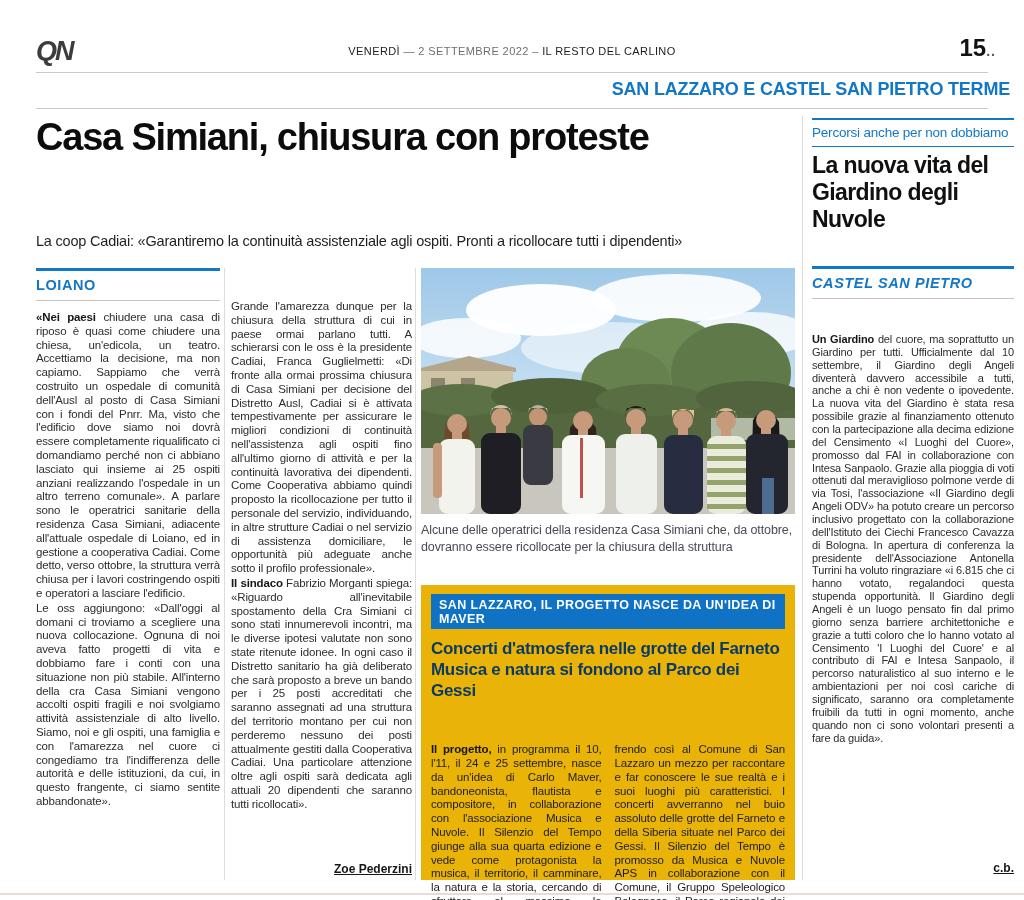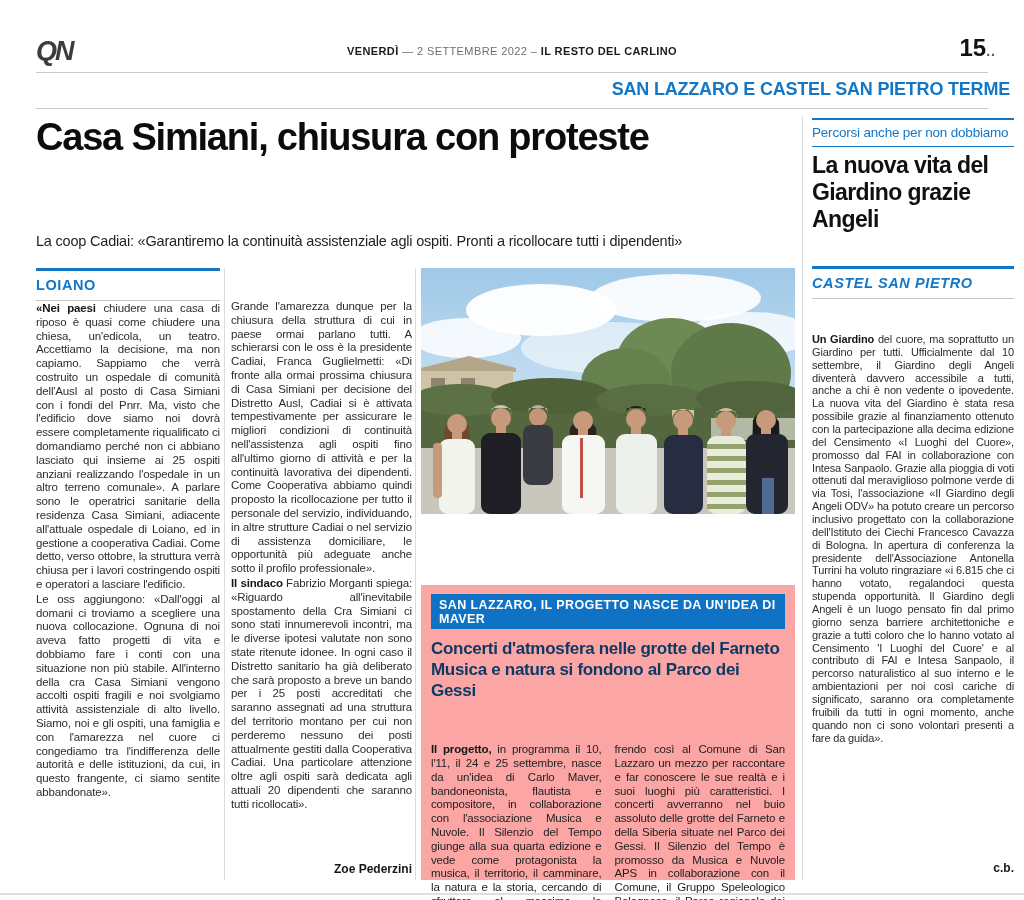--- a/index.html
+++ b/index.html
@@ -7,21 +7,21 @@
     width:1024px;height:900px;position:relative;background:#ffffff;
     font-family:"Liberation Sans", sans-serif;color:#2e2e2e;overflow:hidden;
   }
   .abs{position:absolute;}
 
   
   .qn-logo{left:36px;top:36px;font-size:27px;font-weight:800;font-style:italic;
     letter-spacing:-2px;color:#3c3c3c;transform:scaleY(1.05);}
   .dateline{left:252px;top:45px;width:520px;text-align:center;font-size:11px;
     letter-spacing:.4px;color:#6f6f6f;white-space:nowrap;}
-  .dateline b{color:#1c1c1c;font-weight:700;}
+  .dateline b{color:#1c1c1c;font-weight:400;}
   .page-number{right:28px;top:34px;font-size:24px;font-weight:800;color:#121212;}
   .page-number .dots{font-size:14px;color:#555;letter-spacing:1px;}
   .hrule{height:1px;background:#c9c9c9;}
   .section-title{right:14px;top:79px;font-size:18px;font-weight:800;color:#1377c8;
     letter-spacing:-.2px;white-space:nowrap;}
 
   
   .headline{left:36px;top:116px;width:762px;font-size:38px;line-height:1.14;
     font-weight:800;color:#0c0c0c;letter-spacing:-1.2px;}
   .subhead{left:36px;top:233px;width:762px;font-size:14.5px;color:#1f1f1f;letter-spacing:-.2px;}
@@ -29,33 +29,33 @@
   
   .kicker-rule-blue{height:3px;background:#1377c8;}
   .kicker-text{color:#1377c8;font-weight:800;font-size:14.5px;letter-spacing:.6px;padding:6px 0 7px;}
   .kicker-rule-gray{height:1px;background:#c4c4c4;}
 
   
   .bodytext{font-size:11.5px;line-height:1.2;text-align:justify;color:#2d2d2d;letter-spacing:-.15px;margin-top:32px;}
   .bodytext p{margin:0 0 1px 0;}
   .lead{font-weight:800;color:#161616;}
   .col1{left:36px;top:268px;width:184px;height:612px;overflow:hidden;}
-  .col1 .bodytext{margin-top:1px;}
+  .col1 .bodytext{margin-top:10px;}
   .col2{left:231px;top:268px;width:181px;height:596px;overflow:hidden;}
-  .byline{font-weight:800;font-size:12px;color:#161616;text-align:right;}
+  .byline{font-weight:800;font-size:12px;color:#161616;text-align:right;text-decoration:underline;}
   .byline-col2{left:231px;top:862px;width:181px;}
   .vline{width:1px;background:#dcdcdc;}
 
   
   .photo-wrap{left:421px;top:268px;width:374px;}
   .photo-frame{width:374px;height:246px;overflow:hidden;background:#bcd6ec;}
   .caption{margin-top:8px;font-size:12.5px;line-height:1.35;color:#4a4a55;letter-spacing:-.1px;}
 
   
-  .bluebox{left:421px;top:585px;width:374px;height:295px;background:#fca5a5;box-sizing:border-box;
+  .bluebox{left:421px;top:585px;width:374px;height:295px;background:#eab308;box-sizing:border-box;
     padding:9px 10px 8px 10px;}
   .bluebox-kicker{display:inline-block;background:#0f72c4;color:#ffffff;font-weight:800;
     font-size:12.5px;letter-spacing:.4px;padding:4px 8px 3px;}
   .bluebox-title{margin-top:9px;font-size:17px;font-weight:800;color:#0c3a63;
     line-height:1.24;letter-spacing:-.3px;}
   .bluebox-cols{display:flex;gap:13px;margin-top:10px;height:198px;overflow:hidden;}
   .bluebox-cols .bcol{flex:1;}
   .bluebox .bodytext{color:#1e1e1e;}
 
   
@@ -184,20 +184,21 @@
           <rect x="286" y="236" width="39" height="5"></rect>
       </g>
 
       <path d="M332 152 q13 -20 26 2 l1 28 h-28 z" fill="#191919"></path>
       <circle cx="345" cy="152" r="10" fill="#c89a7c"></circle>
       <rect x="340" y="160" width="10" height="8" fill="#c89a7c"></rect>
       <rect x="325" y="166" width="42" height="80" rx="9" fill="#24262f"></rect>
       <rect x="341" y="210" width="12" height="36" fill="#4f6d94"></rect>
     </svg>
   </div>
+  <div class="caption">Alcune delle operatrici della residenza Casa Simiani che, da ottobre, dovranno essere ricollocate per la chiusura della struttura</div>
 </div>
 
 <div class="abs bluebox">
   <div class="bluebox-kicker">SAN LAZZARO, IL PROGETTO NASCE DA UN'IDEA DI MAVER</div>
   <div class="bluebox-title">
     <div>Concerti d'atmosfera nelle grotte del Farneto</div>
     <div>Musica e natura si fondono al Parco dei Gessi</div>
   </div>
   <div class="bluebox-cols">
     <div class="bcol bodytext">
@@ -207,21 +208,21 @@
       <p>frendo così al Comune di San Lazzaro un mezzo per raccontare e far conoscere le sue realtà e i suoi luoghi più caratteristici. I concerti avverranno nel buio assoluto delle grotte del Farneto e della Siberia situate nel Parco dei Gessi. Il Silenzio del Tempo è promosso da Musica e Nuvole APS in collaborazione con il Comune, il Gruppo Speleologico Bolognese, il Parco regionale dei Gessi.</p>
     </div>
   </div>
 </div>
 
 <div class="abs rc rc-overline-block">
   <div class="rc-overline-rule-top"></div>
   <div class="rc-overline">Percorsi anche per non dobbiamo</div>
   <div class="rc-overline-rule-bot"></div>
 </div>
-<div class="abs rc rc-headline">La nuova vita del Giardino grazie Angeli</div>
+<div class="abs rc rc-headline">La nuova vita del Giardino degli Nuvole</div>
 <div class="abs rc rc-kicker">
   <div class="kicker-rule-blue"></div>
   <div class="kicker-text">CASTEL SAN PIETRO</div>
   <div class="kicker-rule-gray"></div>
 </div>
 <div class="abs rc rc-body bodytext" style="font-size:11px;line-height:1.17;">
   <p><span class="lead">Un Giardino</span><span> del cuore, ma soprattutto un Giardino per tutti. Ufficialmente dal 10 settembre, il Giardino degli Angeli diventerà davvero accessibile a tutti, anche a chi è non vedente o ipovedente. La nuova vita del Giardino è stata resa possibile grazie al finanziamento ottenuto con la partecipazione alla decima edizione del Censimento «I Luoghi del Cuore», promosso dal FAI in collaborazione con Intesa Sanpaolo. Grazie alla pioggia di voti ottenuti dal meraviglioso polmone verde di via Tosi, l'associazione «Il Giardino degli Angeli ODV» ha potuto creare un percorso inclusivo progettato con la collaborazione dell'Istituto dei Ciechi Francesco Cavazza di Bologna. In apertura di conferenza la presidente dell'Associazione Antonella Turrini ha voluto ringraziare «i 6.815 che ci hanno votato, regalandoci questa stupenda opportunità. Il Giardino degli Angeli è un luogo pensato fin dal primo giorno senza barriere architettoniche e grazie a tutti coloro che lo hanno votato al Censimento 'I Luoghi del Cuore' e al contributo di FAI e Intesa Sanpaolo, il percorso naturalistico al suo interno e le ambientazioni per noi così cariche di significato, saranno ora completamente fruibili da tutti in ogni momento, anche quando non ci sono volontari presenti a fare da guida».</span></p>
 </div>
 <div class="abs rc rc-byline byline">c.b.</div>
 

